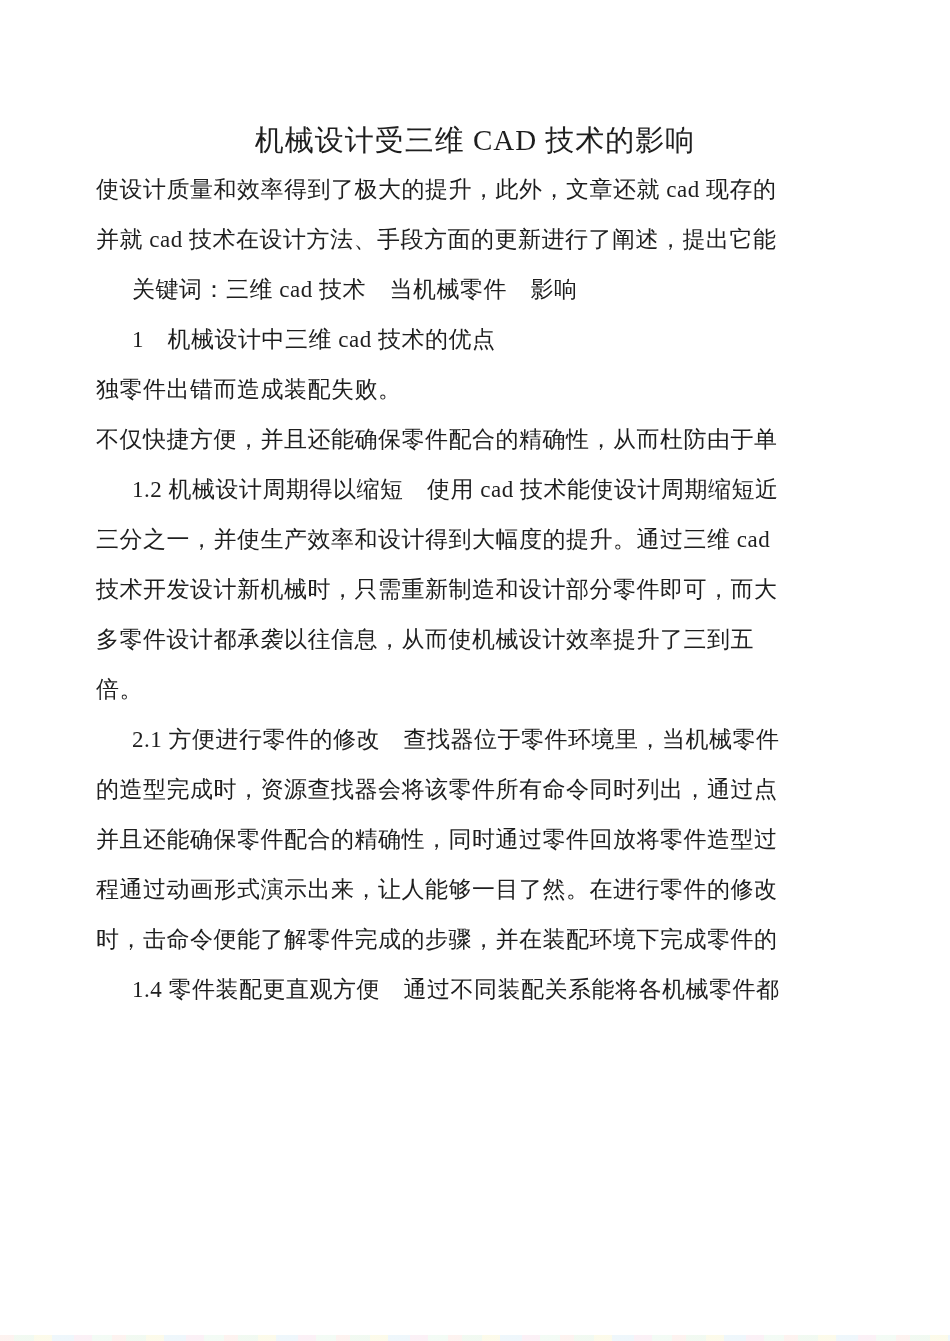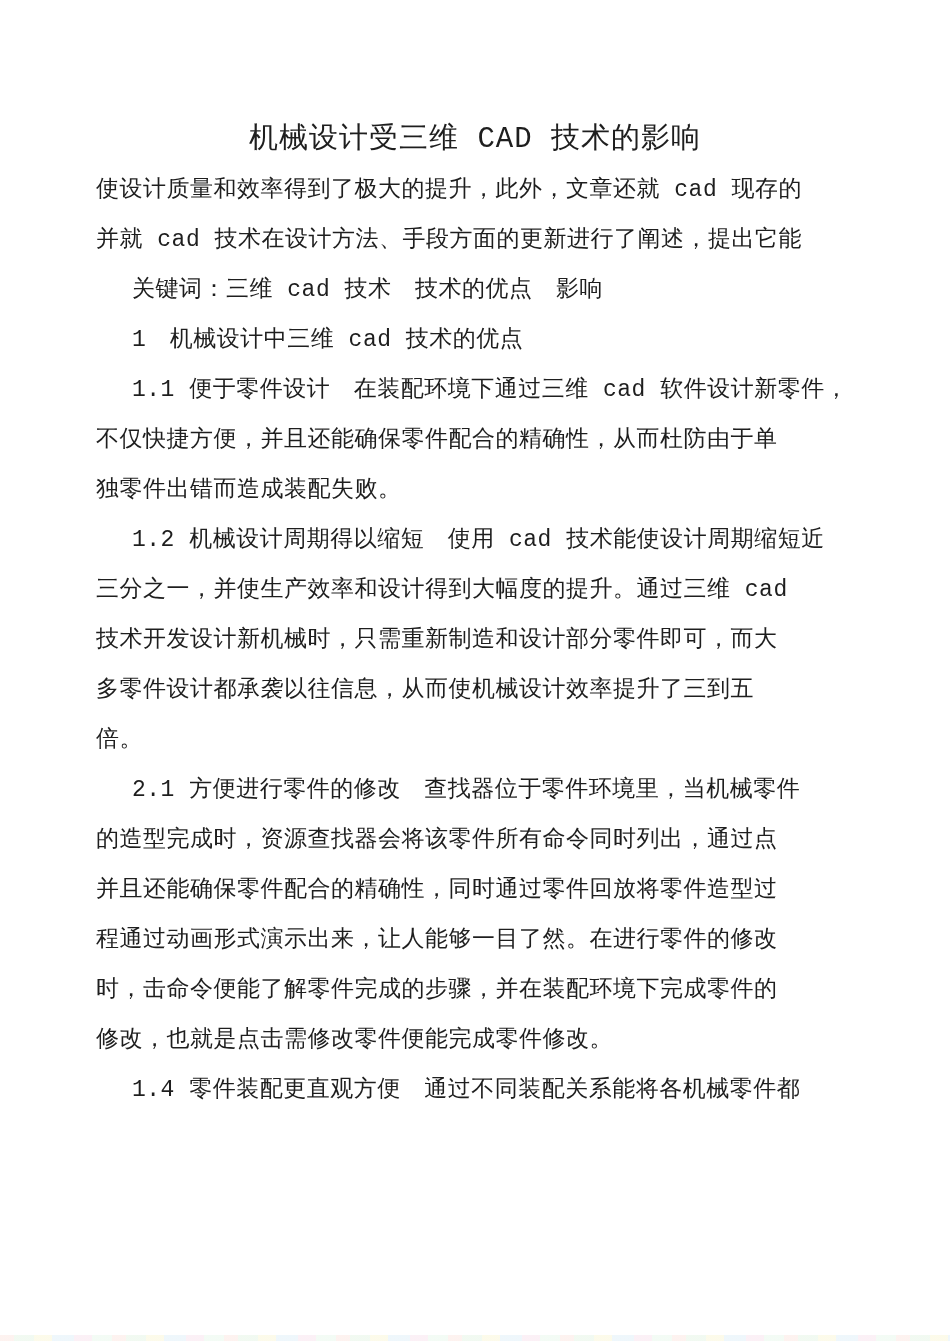--- a/index.html
+++ b/index.html
@@ -6,21 +6,21 @@
     margin: 0;
     padding: 0;
     background: #ffffff;
   }
   .page {
     position: relative;
     width: 950px;
     height: 1341px;
     background: #ffffff;
     overflow: hidden;
-    font-family: Liberation Mono, monospace;
+    font-family: Liberation Serif, serif;
     color: #1e1e1e;
   }
   .doc-title {
     position: absolute;
     top: 115px;
     left: 0;
     width: 950px;
     height: 50px;
     line-height: 50px;
     margin: 0;
@@ -65,32 +65,30 @@
   }
 </style>
 </head>
 <body>
 
 <div class="page">
   <h1 class="doc-title">机械设计受三维 CAD 技术的影响</h1>
   <div class="doc-body">
       <div class="line">使设计质量和效率得到了极大的提升，此外，文章还就 cad 现存的</div>
       <div class="line">并就 cad 技术在设计方法、手段方面的更新进行了阐述，提出它能</div>
-      <div class="line indent">关键词：三维 cad 技术　技术的优点　影响</div>
+      <div class="line indent">关键词：三维 cad 技术　当机械零件　影响</div>
       <div class="line indent">1　机械设计中三维 cad 技术的优点</div>
-      <div class="line indent">1.1 便于零件设计　在装配环境下通过三维 cad 软件设计新零件，</div>
+      <div class="line">独零件出错而造成装配失败。</div>
       <div class="line">不仅快捷方便，并且还能确保零件配合的精确性，从而杜防由于单</div>
-      <div class="line">独零件出错而造成装配失败。</div>
       <div class="line indent">1.2 机械设计周期得以缩短　使用 cad 技术能使设计周期缩短近</div>
       <div class="line">三分之一，并使生产效率和设计得到大幅度的提升。通过三维 cad</div>
       <div class="line">技术开发设计新机械时，只需重新制造和设计部分零件即可，而大</div>
       <div class="line">多零件设计都承袭以往信息，从而使机械设计效率提升了三到五</div>
       <div class="line">倍。</div>
       <div class="line indent">2.1 方便进行零件的修改　查找器位于零件环境里，当机械零件</div>
       <div class="line">的造型完成时，资源查找器会将该零件所有命令同时列出，通过点</div>
       <div class="line">并且还能确保零件配合的精确性，同时通过零件回放将零件造型过</div>
       <div class="line">程通过动画形式演示出来，让人能够一目了然。在进行零件的修改</div>
       <div class="line">时，击命令便能了解零件完成的步骤，并在装配环境下完成零件的</div>
-      <div class="line">修改，也就是点击需修改零件便能完成零件修改。</div>
       <div class="line indent">1.4 零件装配更直观方便　通过不同装配关系能将各机械零件都</div>
     </div>
   <div class="artifact-strip"></div>
 </div>
 
 </body></html>

